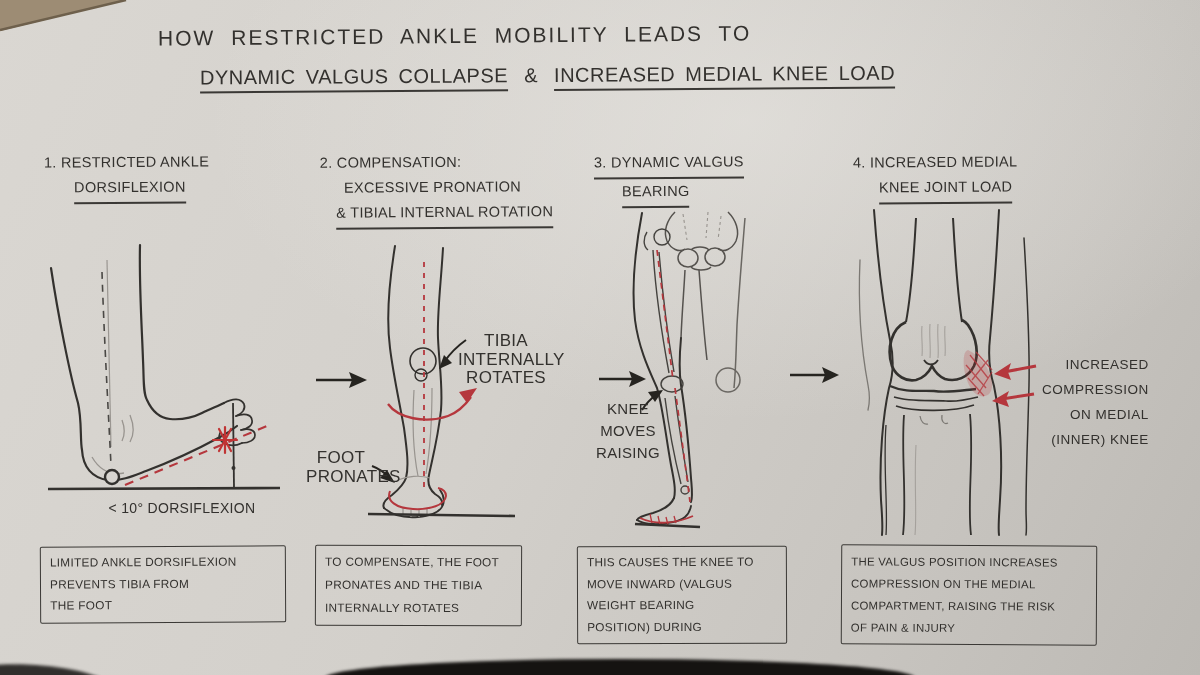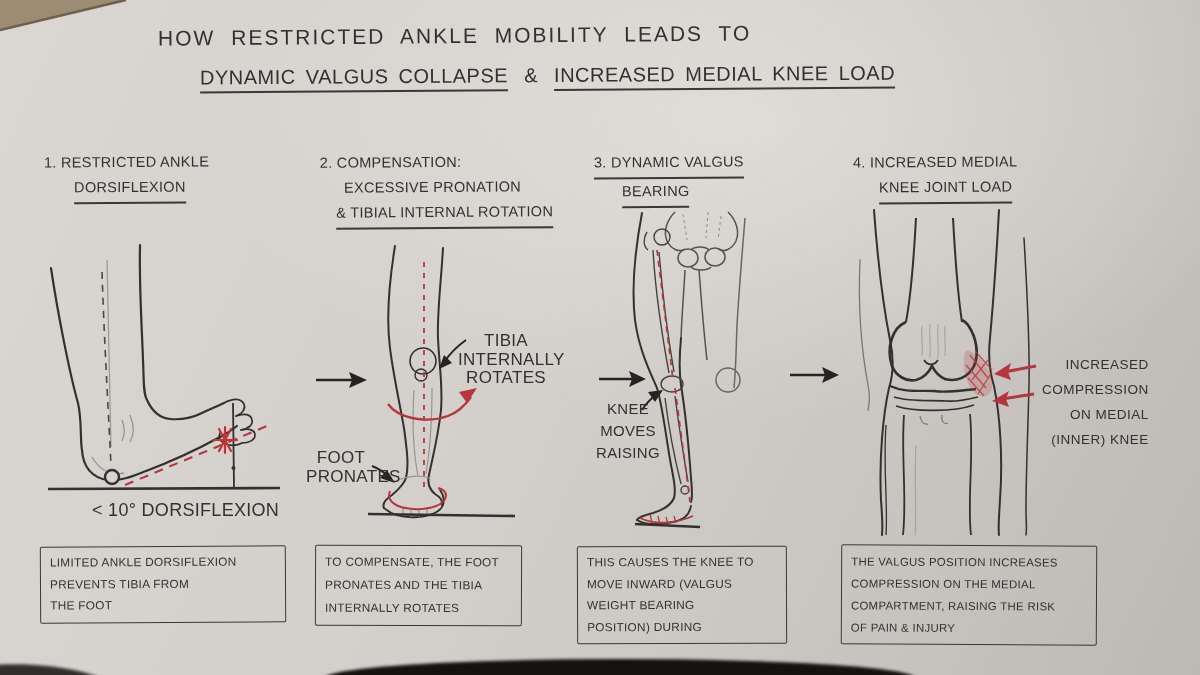--- a/index.html
+++ b/index.html
@@ -227,21 +227,21 @@
     <polygon points="53,11 36,3 39,11 36,19" fill="#262420"></polygon>
   </svg>
 
   <svg class="abs" style="left:990px;top:352px" width="58" height="62" viewBox="0 0 58 62">
     <line x1="14" y1="20" x2="46" y2="14" stroke="#b5373d" stroke-width="3"></line>
     <polygon points="4,22 21,11 18,20 21,28" fill="#b5373d"></polygon>
     <line x1="12" y1="47" x2="44" y2="42" stroke="#b5373d" stroke-width="3"></line>
     <polygon points="2,49 19,39 16,47 19,55" fill="#b5373d"></polygon>
   </svg>
 
-  <div class="abs hw lbl" style="left:92px;top:500px;width:180px;font-size:18px">&lt; 10° DORSIFLEXION</div>
+  <div class="abs hw lbl" style="left:92px;top:500px;width:180px;font-size:14px">&lt; 10° DORSIFLEXION</div>
 
   <div class="abs lbl" style="left:458px;top:332px;width:96px;line-height:18.5px">
     <div class="ln">TIBIA</div>
     <div class="ln">INTERNALLY</div>
     <div class="ln">ROTATES</div>
   </div>
 
   <div class="abs lbl" style="left:306px;top:448px;width:70px;line-height:19px">
     <div class="ln">FOOT</div>
     <div class="ln">PRONATES</div>

